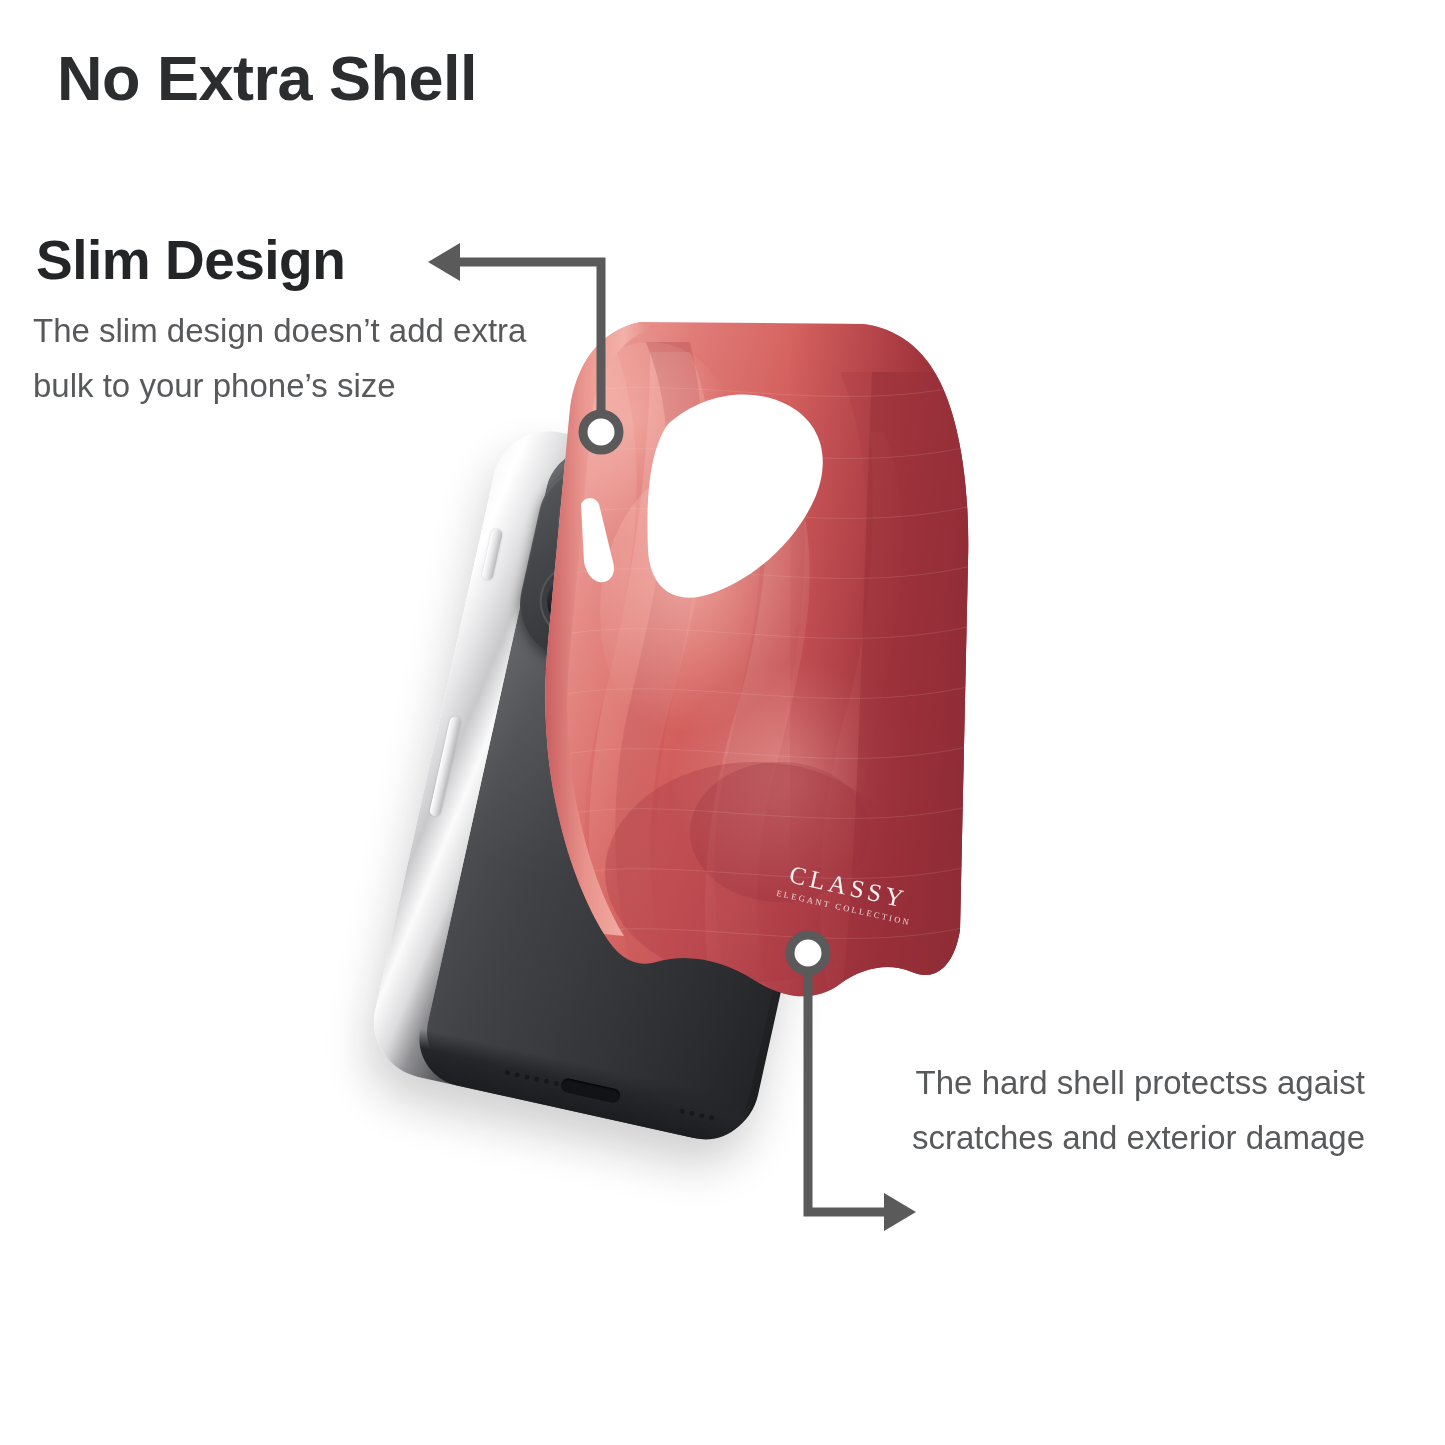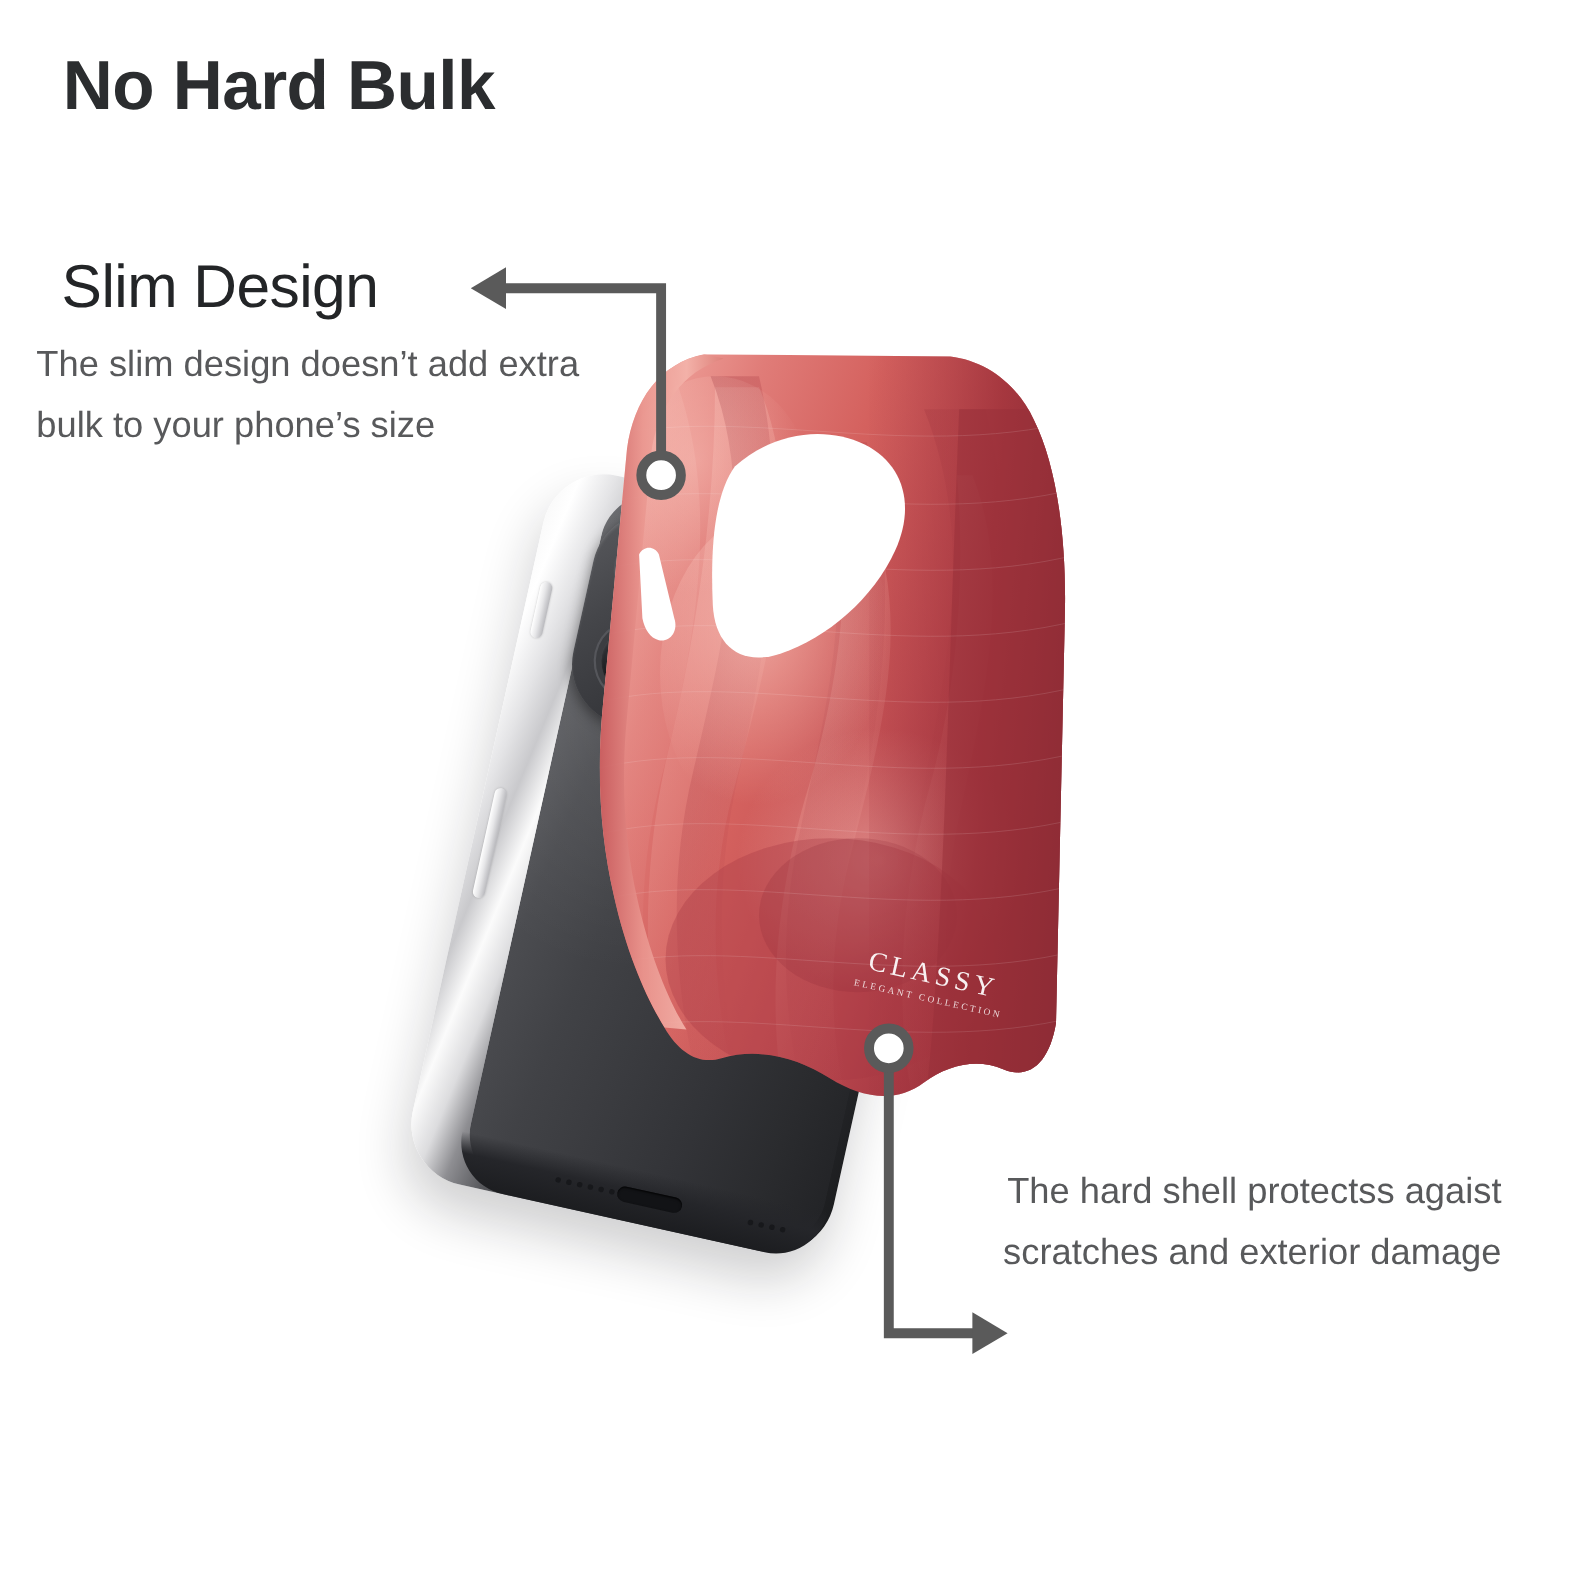--- a/index.html
+++ b/index.html
@@ -24,25 +24,24 @@
     top: 42px;
     font-size: 63px;
     font-weight: bold;
     color: #2b2d2f;
     letter-spacing: -0.5px;
     white-space: nowrap;
   }
   .hdr-feature {
     position: absolute;
     font-size: 55px;
-    font-weight: normal;
+    font-weight: bold;
     color: #232527;
     letter-spacing: -0.5px;
     white-space: nowrap;
-    margin-left: 20px;
   }
   #slim-heading { left: 36px; top: 228px; }
   #hard-heading { right: 80px; top: 1228px; }
 
   .body-text {
     position: absolute;
     font-size: 33px;
     line-height: 55px;
     color: #58595b;
     letter-spacing: 0px;
@@ -446,20 +445,20 @@
       <circle cx="601" cy="432" r="18" fill="#ffffff" stroke="#5a5a5a" stroke-width="9"></circle>
     </g>
 
     <g>
       <path d="M808,953 L808,1212 L892,1212" fill="none" stroke="#5a5a5a" stroke-width="9" stroke-linecap="square"></path>
       <polygon points="916,1212 884,1193 884,1231" fill="#5a5a5a"></polygon>
       <circle cx="808" cy="953" r="18" fill="#ffffff" stroke="#5a5a5a" stroke-width="9"></circle>
     </g>
   </svg>
 
-  <div class="hdr-main">No Hard Bulk</div>
+  <div class="hdr-main">No Extra Shell</div>
 
   <div class="hdr-feature" id="slim-heading">Slim Design</div>
   <div class="body-text" id="slim-body">The slim design doesn’t add extra bulk to your phone’s size</div>
 
   <div class="body-text" id="hard-body">The hard shell protectss agaist scratches and exterior damage</div>
 
 </div>
 
 </body></html>

